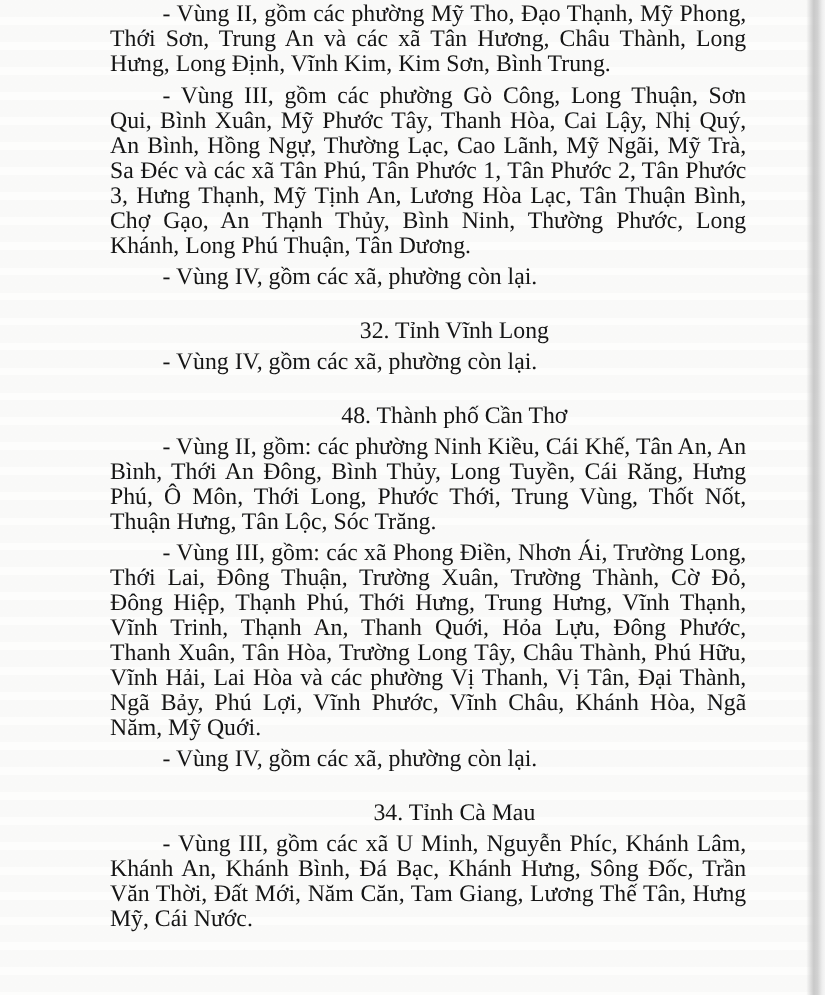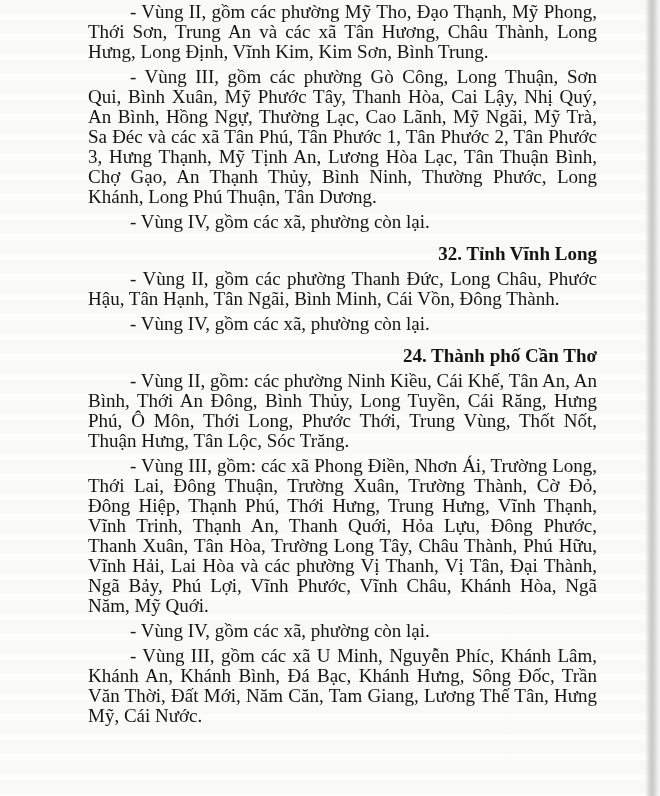--- a/index.html
+++ b/index.html
@@ -54,41 +54,41 @@
     text-justify: inter-word;
   }
   .content p {
     margin: 5px 0 0 0;
     text-indent: 42px;
   }
   .content p.first {
     margin-top: 0;
   }
   .content p.heading {
-    font-weight: bold;
-    text-align: right;
-    margin-top: 12px;
+    font-weight: normal;
+    text-align: center;
+    margin-top: 23px;
   }
 </style>
 </head>
 <body>
 
 <div class="page">
   <div class="content">
 
     <p class="first">- Vùng II, gồm các phường Mỹ Tho, Đạo Thạnh, Mỹ Phong, Thới Sơn, Trung An và các xã Tân Hương, Châu Thành, Long Hưng, Long Định, Vĩnh Kim, Kim Sơn, Bình Trung.</p>
     <p>- Vùng III, gồm các phường Gò Công, Long Thuận, Sơn Qui, Bình Xuân, Mỹ Phước Tây, Thanh Hòa, Cai Lậy, Nhị Quý, An Bình, Hồng Ngự, Thường Lạc, Cao Lãnh, Mỹ Ngãi, Mỹ Trà, Sa Đéc và các xã Tân Phú, Tân Phước 1, Tân Phước 2, Tân Phước 3, Hưng Thạnh, Mỹ Tịnh An, Lương Hòa Lạc, Tân Thuận Bình, Chợ Gạo, An Thạnh Thủy, Bình Ninh, Thường Phước, Long Khánh, Long Phú Thuận, Tân Dương.</p>
     <p>- Vùng IV, gồm các xã, phường còn lại.</p>
 
     <p class="heading">32. Tỉnh Vĩnh Long</p>
-    <p>- Vùng II, gồm các phường Thanh Đức, Long Châu, Phước Hậu, Tân Hạnh, Tân Ngãi, Bình Minh, Cái Vồn, Đông Thành.</p>
     <p>- Vùng IV, gồm các xã, phường còn lại.</p>
 
-    <p class="heading">24. Thành phố Cần Thơ</p>
+    <p class="heading">48. Thành phố Cần Thơ</p>
     <p>- Vùng II, gồm: các phường Ninh Kiều, Cái Khế, Tân An, An Bình, Thới An Đông, Bình Thủy, Long Tuyền, Cái Răng, Hưng Phú, Ô Môn, Thới Long, Phước Thới, Trung Vùng, Thốt Nốt, Thuận Hưng, Tân Lộc, Sóc Trăng.</p>
     <p>- Vùng III, gồm: các xã Phong Điền, Nhơn Ái, Trường Long, Thới Lai, Đông Thuận, Trường Xuân, Trường Thành, Cờ Đỏ, Đông Hiệp, Thạnh Phú, Thới Hưng, Trung Hưng, Vĩnh Thạnh, Vĩnh Trinh, Thạnh An, Thanh Quới, Hỏa Lựu, Đông Phước, Thanh Xuân, Tân Hòa, Trường Long Tây, Châu Thành, Phú Hữu, Vĩnh Hải, Lai Hòa và các phường Vị Thanh, Vị Tân, Đại Thành, Ngã Bảy, Phú Lợi, Vĩnh Phước, Vĩnh Châu, Khánh Hòa, Ngã Năm, Mỹ Quới.</p>
     <p>- Vùng IV, gồm các xã, phường còn lại.</p>
 
+    <p class="heading">34. Tỉnh Cà Mau</p>
     <p>- Vùng III, gồm các xã U Minh, Nguyễn Phíc, Khánh Lâm, Khánh An, Khánh Bình, Đá Bạc, Khánh Hưng, Sông Đốc, Trần Văn Thời, Đất Mới, Năm Căn, Tam Giang, Lương Thế Tân, Hưng Mỹ, Cái Nước.</p>
 
   </div>
   <div class="scan-edge"></div>
 </div>
 
 </body></html>

